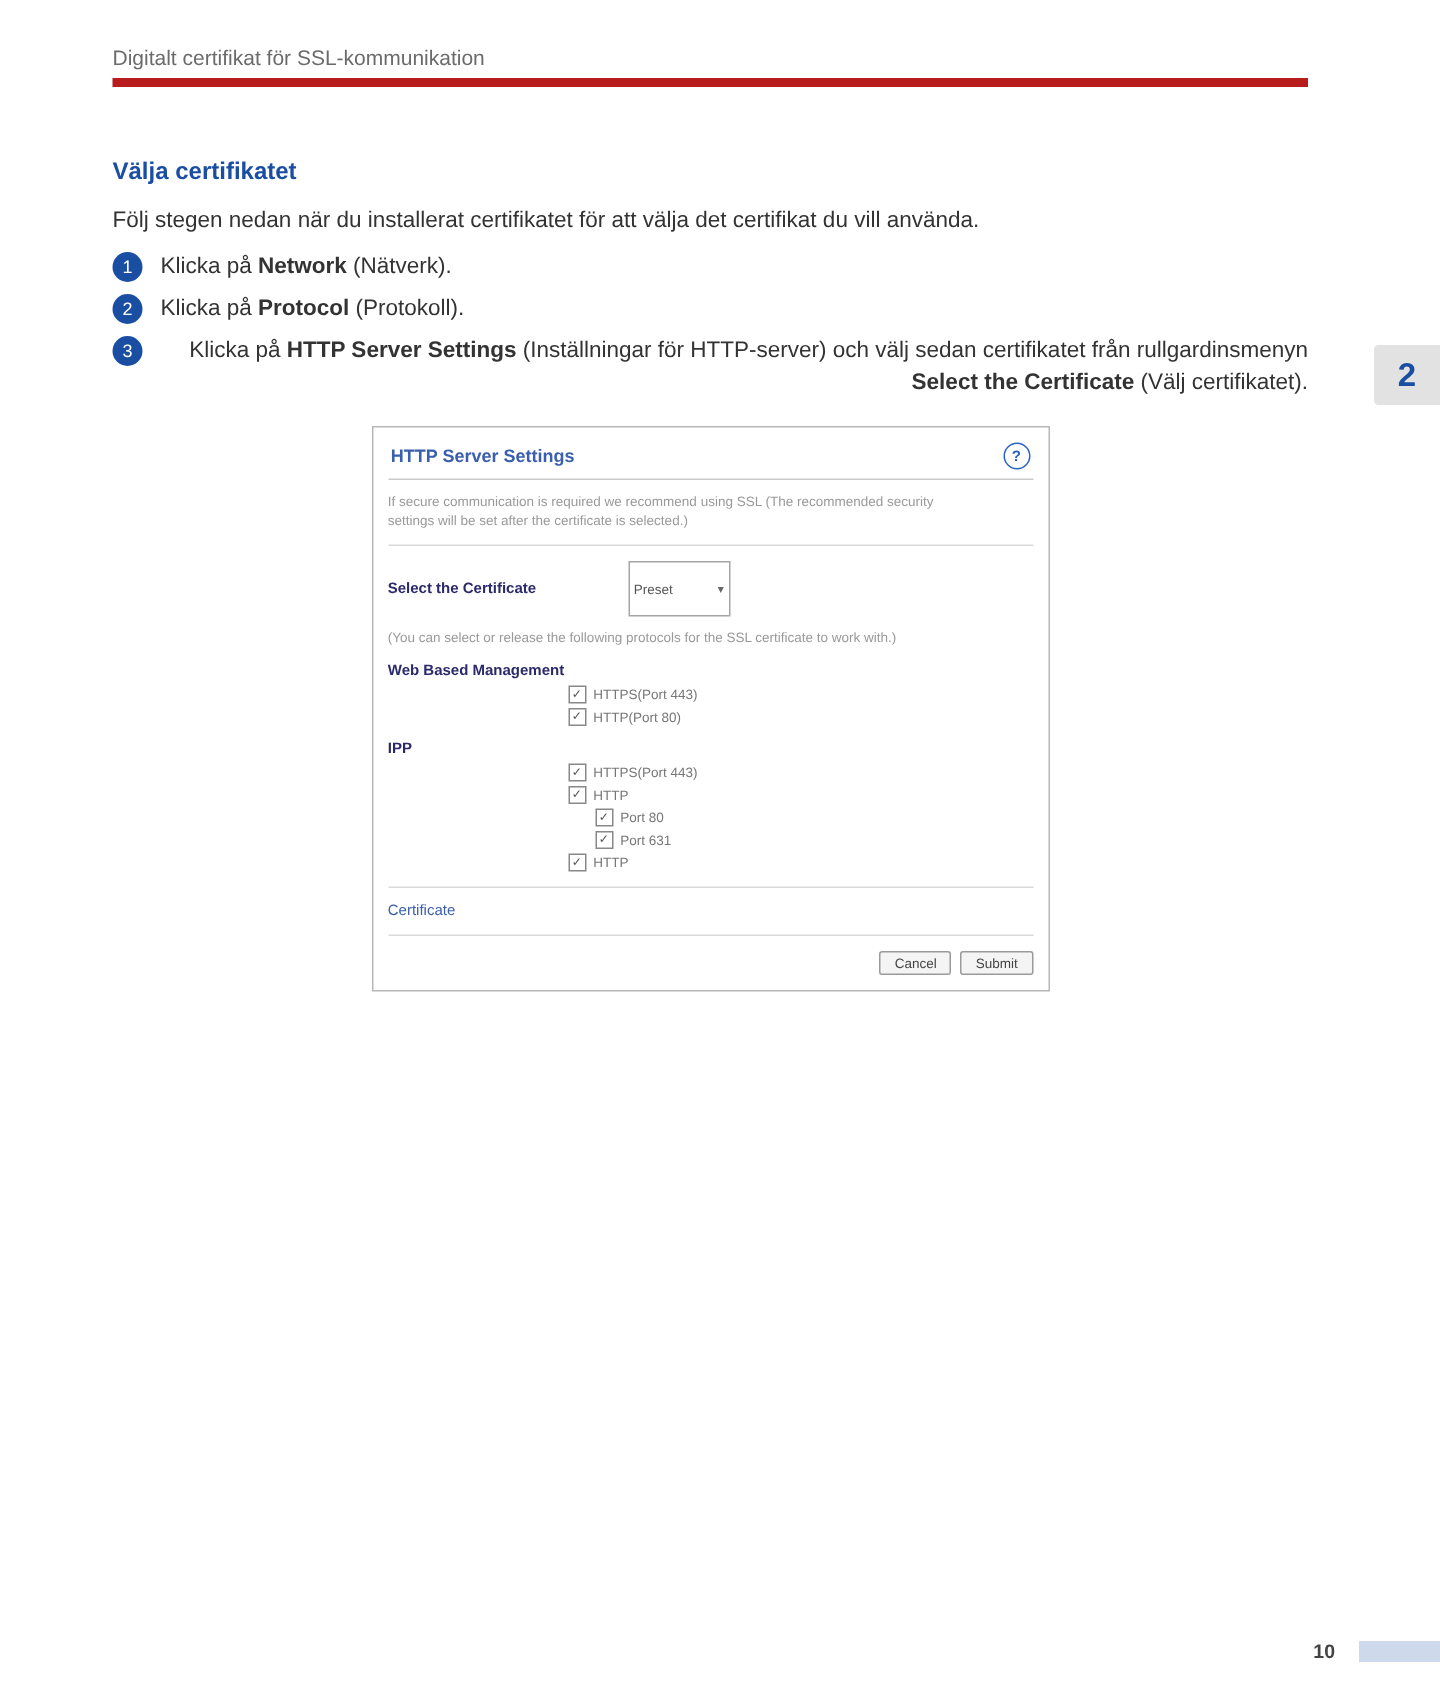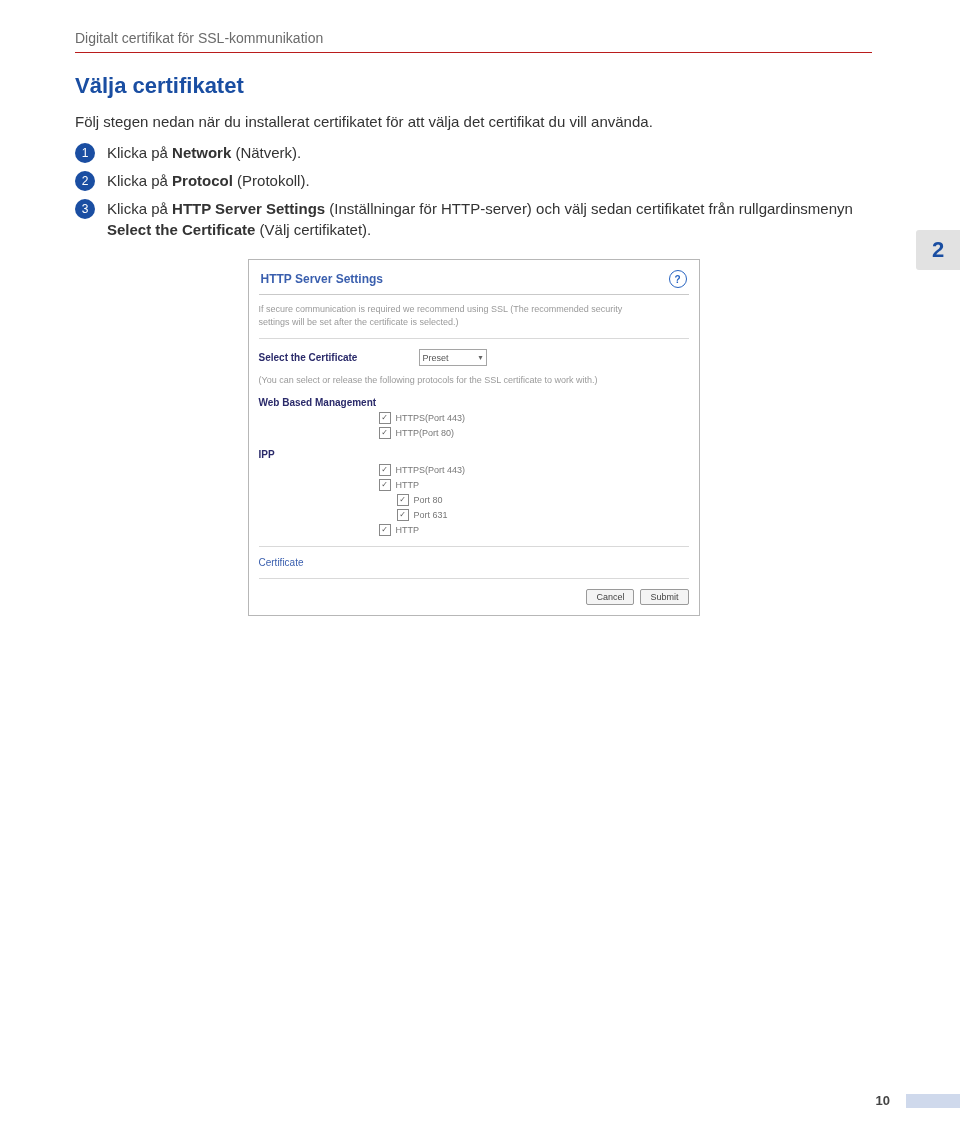--- a/index.html
+++ b/index.html
@@ -12,25 +12,25 @@
   }
   .page {
     padding: 30px 88px 40px 75px;
     position: relative;
     min-height: 1060px;
   }
   .doc-header {
     font-size: 14px;
     color: #6b6b6b;
     padding-bottom: 6px;
-    border-bottom: 1px solid #b91c1c;
-    margin-bottom: 20px;
+    border-bottom: 6px solid #b91c1c;
+    margin-bottom: 48px;
   }
   .title {
-    font-size: 22px;
+    font-size: 16px;
     color: #1a4ea2;
     font-weight: bold;
     margin-bottom: 14px;
   }
   .intro {
     font-size: 15px;
     margin-bottom: 12px;
   }
   .step {
     display: flex;
@@ -47,20 +47,21 @@
     display: flex;
     align-items: center;
     justify-content: center;
     flex-shrink: 0;
     margin-right: 12px;
     margin-top: 1px;
   }
   .step-text {
     font-size: 15px;
     line-height: 1.45;
+    text-align: right;
   }
   .step-text b { font-weight: bold; }
   .side-tab {
     position: absolute;
     right: 0;
     top: 230px;
     width: 44px;
     height: 40px;
     background: #e2e2e2;
     color: #1a4ea2;
@@ -120,21 +121,21 @@
     font-size: 10px;
   }
   .select-cert-row .label { width: 160px; }
   .select-box {
     border: 1px solid #a5a5a5;
     height: 15px;
     width: 60px;
     display: flex;
     align-items: center;
     justify-content: space-between;
-    padding: 0 3px;
+    padding: 10px 3px;
     font-size: 9px;
     color: #555;
     background: #fff;
   }
   .chev { font-size: 8px; color: #666; }
   .sub-label {
     color: #2a2a6a;
     font-size: 10px;
     margin: 10px 0 4px 0;
     font-weight: bold;

